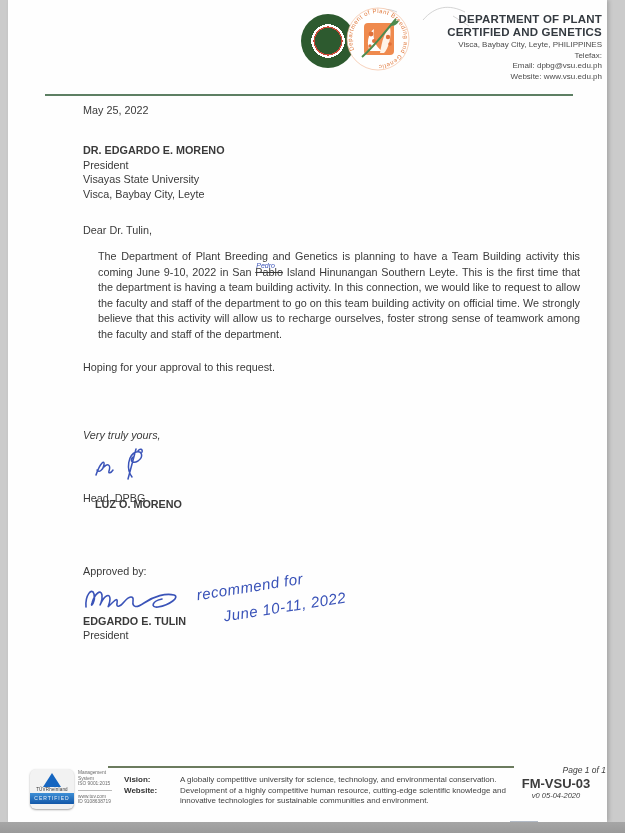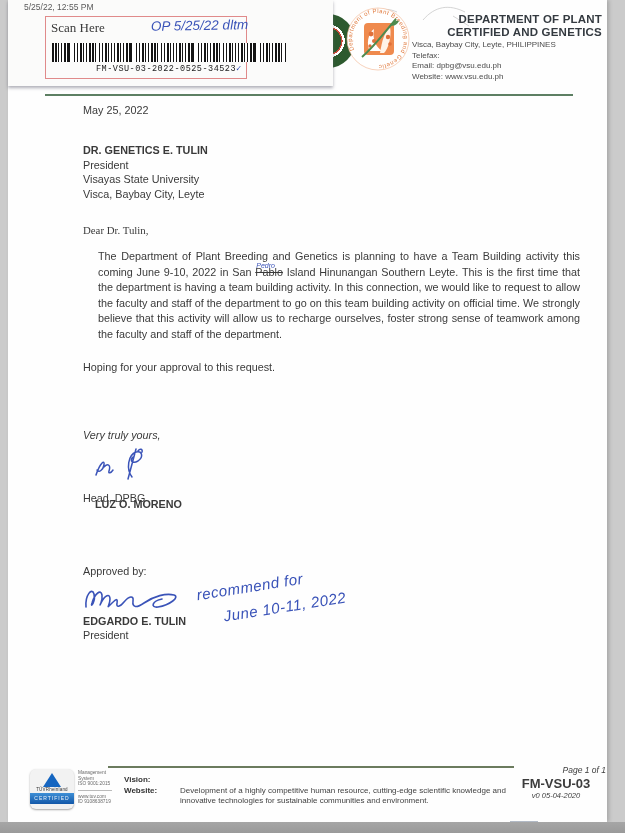--- a/index.html
+++ b/index.html
@@ -64,35 +64,35 @@
   
   .vsu-seal {
     position:absolute; left:293px; top:14px; width:54px; height:54px;
     border-radius:50%; z-index:1;
     background:radial-gradient(circle at 50% 50%,
       #2d5a2f 0 34%, #c94a3a 34% 38%, #ffffff 38% 44%, #2d5a2f 44% 100%);
   }
   .dept-seal { position:absolute; left:338px; top:7px; width:64px; height:64px; z-index:2; }
   .lh-text { position:absolute; left:404px; top:13px; width:190px; }
   .lh-name { font-size:11.5px; font-weight:bold; color:#343a40; letter-spacing:.2px; line-height:13px;text-align:right; }
-  .lh-small { font-size:8px; color:#4c4c4c; line-height:9.6px; margin-top:1px; }
+  .lh-small { font-size:8px; color:#4c4c4c; line-height:9.6px; margin-top:1px;text-align:right; }
   .crease {
     position:absolute; left:345px; top:2px; width:120px; height:28px; z-index:0;
   }
   .head-rule {
     position:absolute; left:37px; top:94px; width:528px; height:2px;
     background:#5d7f63;
   }
 
   
   .l { position:absolute; left:75px; color:#3a3a3a; font-size:10.8px; }
   .date { top:104px; }
   .recipient { top:143px; line-height:14.5px; }
   .b { font-weight:bold; }
-  .salutation { top:224px;font-family:Liberation Serif, serif; }
+  .salutation { top:224px; }
   .para {
     top:249px; width:482px; text-align:justify; line-height:15.6px;margin-left:15px;
   }
   .strike-wrap { position:relative; }
   .strike-wrap s { text-decoration:line-through; }
   .correction {
     position:absolute; left:1px; top:-7.5px;
     font-size:7px; font-style:italic; color:#3a53b8; white-space:nowrap;
   }
   .hoping { top:361px; }
@@ -182,36 +182,27 @@
 
     <div class="lh-text">
       <div class="lh-name">DEPARTMENT OF PLANT</div>
       <div class="lh-name">CERTIFIED AND GENETICS</div>
       <div class="lh-small">Visca, Baybay City, Leyte, PHILIPPINES</div>
       <div class="lh-small">Telefax:</div>
       <div class="lh-small">Email: dpbg@vsu.edu.ph</div>
       <div class="lh-small">Website: www.vsu.edu.ph</div>
     </div>
 
-    <div class="sticker">
-      <div class="timestamp">5/25/22, 12:55 PM</div>
-      <div class="scan-box">
-        <span class="scan-here">Scan Here</span>
-        <span class="hand scan-hand">OP 5/25/22 dltm</span>
-      </div>
-      <div class="barcode"></div>
-      <div class="barcode-label"><span>FM-VSU-03-2022-0525-34523</span><span class="tick">✓</span></div>
-    </div>
 
     <div class="head-rule"></div>
 
     <div class="l date">May 25, 2022</div>
 
     <div class="l recipient">
-      <div class="b">DR. GENETICS E. TULIN</div>
+      <div class="b">DR. EDGARDO E. MORENO</div>
       <div>President</div>
       <div>Visayas State University</div>
       <div>Visca, Baybay City, Leyte</div>
     </div>
 
     <div class="l salutation">Dear Dr. Tulin,</div>
 
     <div class="l para"><span>The Department of Plant Breeding and Genetics is planning to have a Team Building activity this coming June 9-10, 2022 in San </span><span class="strike-wrap"><s>Pablo</s><span class="correction">Pedro</span></span><span> Island Hinunangan Southern Leyte. This is the first time that the department is having a team building activity. In this connection, we would like to request to allow the faculty and staff of the department to go on this team building activity on official time. We strongly believe that this activity will allow us to recharge ourselves, foster strong sense of teamwork among the faculty and staff of the department.</span></div>
 
     <div class="l hoping">Hoping for your approval to this request.</div>
@@ -245,20 +236,21 @@
     </div>
     <div class="tuv-side">
       <div>Management System</div>
       <div>ISO 9001:2015</div>
       <div class="sep"></div>
       <div>www.tuv.com</div>
       <div>ID 9108638719</div>
     </div>
 
     <div class="vm-label" style="top:775px;">Vision:</div>
+    <div class="vm-text" style="top:775px;">A globally competitive university for science, technology, and environmental conservation.</div>
     <div class="vm-label" style="top:786px;">Website:</div>
     <div class="vm-text" style="top:786px;">Development of a highly competitive human resource, cutting-edge scientific knowledge and innovative technologies for sustainable communities and environment.</div>
 
     <div class="foot-right">
       <div class="fr-page">Page 1 of 1</div>
       <div class="fr-code">FM-VSU-03</div>
       <div class="fr-ver">v0 05-04-2020</div>
       <div class="fr-no"><span class="no-hl">No.</span><span class="hand doc-no">DPBG - 2022-063</span></div>
     </div>
 

